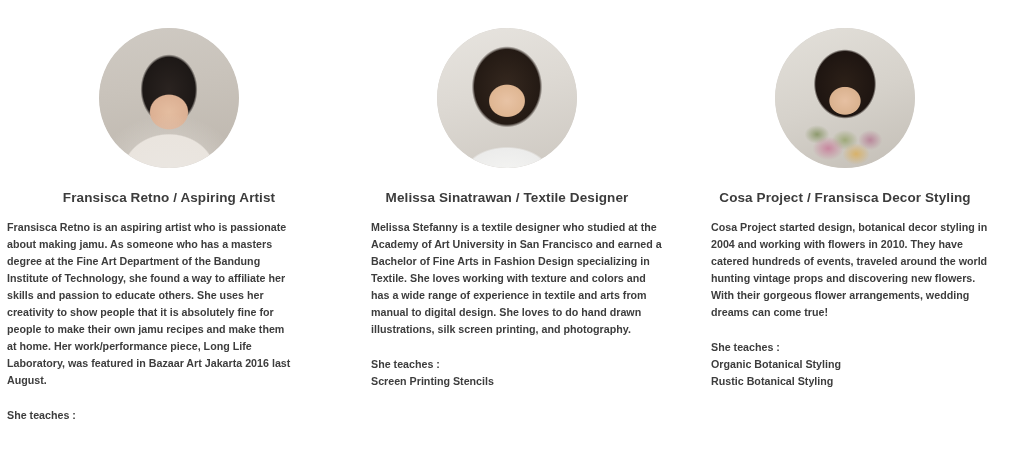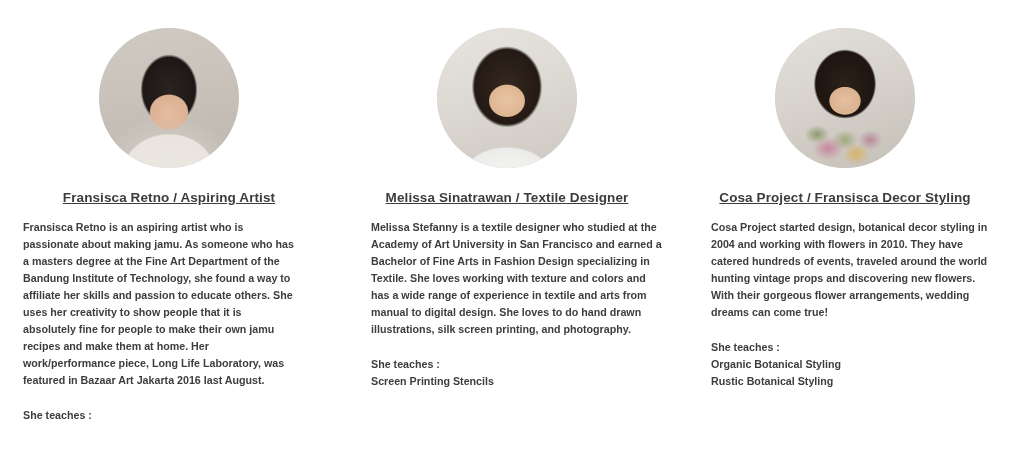--- a/index.html
+++ b/index.html
@@ -71,33 +71,32 @@
       linear-gradient(160deg, #e3e0da 0%, #d6d2cb 50%, #c3beb6 100%);
   }
   .name {
     margin-top: 22px;
     font-size: 13.5px;
     font-weight: bold;
     color: #3c3c3c;
     letter-spacing: 0.1px;
     text-align: center;
     white-space: nowrap;
-    text-decoration: underline;
   }
   .body-block {
     width: 296px;
     margin-top: 14px;
     font-size: 10.7px;
     line-height: 17px;
     color: #3d3d3d;
     font-weight: bold;
     text-align: left;
     margin-left: 16px;
   }
-  .col-1 .body-block { margin-left: 0; margin-right: auto; padding-left: 23px; }
+  .col-1 .body-block { margin-left: 0; margin-right: auto; padding-left: 7px; }
   .col-2 .body-block { padding-left: 4px; }
   .col-3 .body-block { padding-left: 6px; }
   .bio { margin: 0; }
   .teaches {
     margin-top: 18px;
   }
   .teaches-label { margin: 0; }
   .teaches-list { margin: 0; }
   .teaches-item { display: block; }
 </style>

